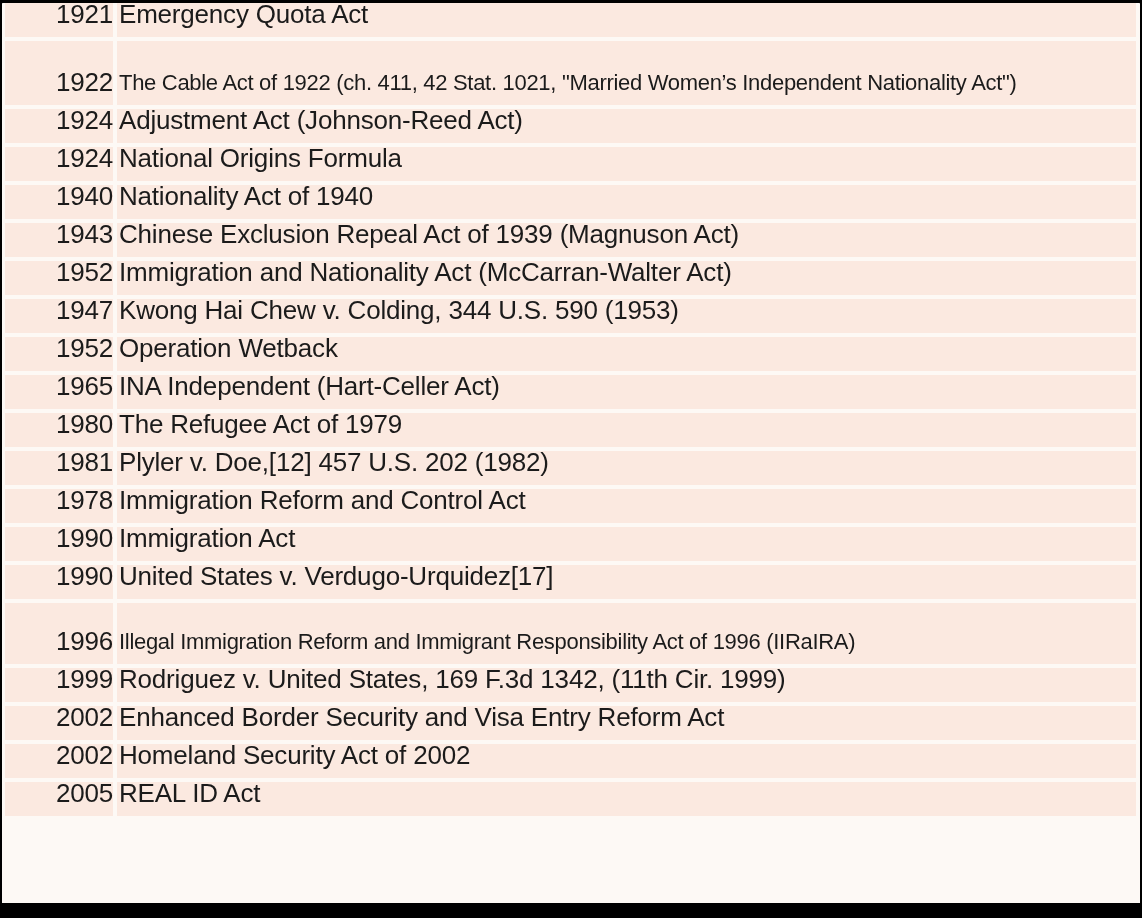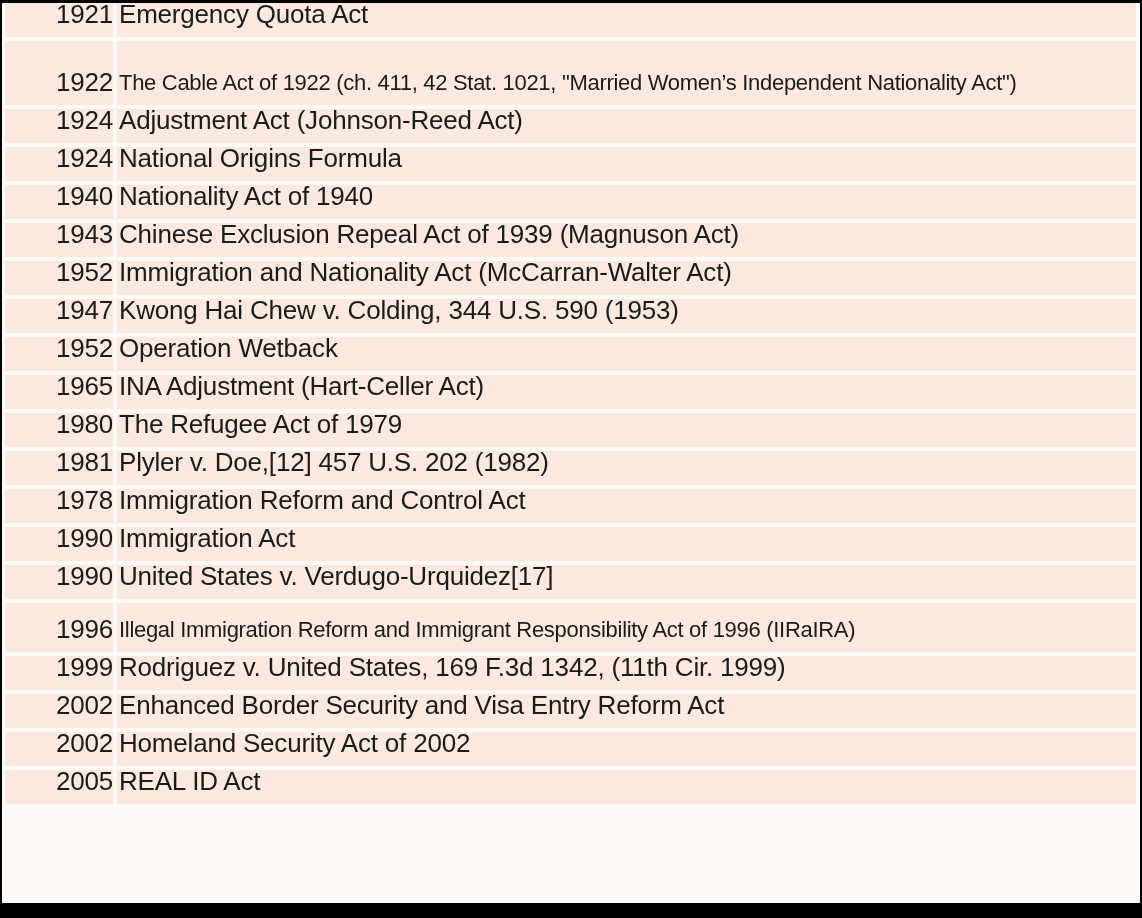--- a/index.html
+++ b/index.html
@@ -103,21 +103,21 @@
       <div class="row">
     <div class="cell year">1947</div>
     <div class="cell event">Kwong Hai Chew v. Colding, 344 U.S. 590 (1953)</div>
   </div>
       <div class="row">
     <div class="cell year">1952</div>
     <div class="cell event">Operation Wetback</div>
   </div>
       <div class="row">
     <div class="cell year">1965</div>
-    <div class="cell event">INA Adjustment (Hart-Celler Act)</div>
+    <div class="cell event">INA Independent (Hart-Celler Act)</div>
   </div>
       <div class="row">
     <div class="cell year">1980</div>
     <div class="cell event">The Refugee Act of 1979</div>
   </div>
       <div class="row">
     <div class="cell year">1981</div>
     <div class="cell event">Plyler v. Doe,[12] 457 U.S. 202 (1982)</div>
   </div>
       <div class="row">
@@ -125,21 +125,21 @@
     <div class="cell event">Immigration Reform and Control Act</div>
   </div>
       <div class="row">
     <div class="cell year">1990</div>
     <div class="cell event">Immigration Act</div>
   </div>
       <div class="row">
     <div class="cell year">1990</div>
     <div class="cell event">United States v. Verdugo-Urquidez[17]</div>
   </div>
-      <div class="row" style="height: 49px;">
+      <div class="row" style="height: 61px;">
     <div class="cell year">1996</div>
     <div class="cell event condensed">Illegal Immigration Reform and Immigrant Responsibility Act of 1996 (IIRaIRA)</div>
   </div>
       <div class="row">
     <div class="cell year">1999</div>
     <div class="cell event">Rodriguez v. United States, 169 F.3d 1342, (11th Cir. 1999)</div>
   </div>
       <div class="row">
     <div class="cell year">2002</div>
     <div class="cell event">Enhanced Border Security and Visa Entry Reform Act</div>

